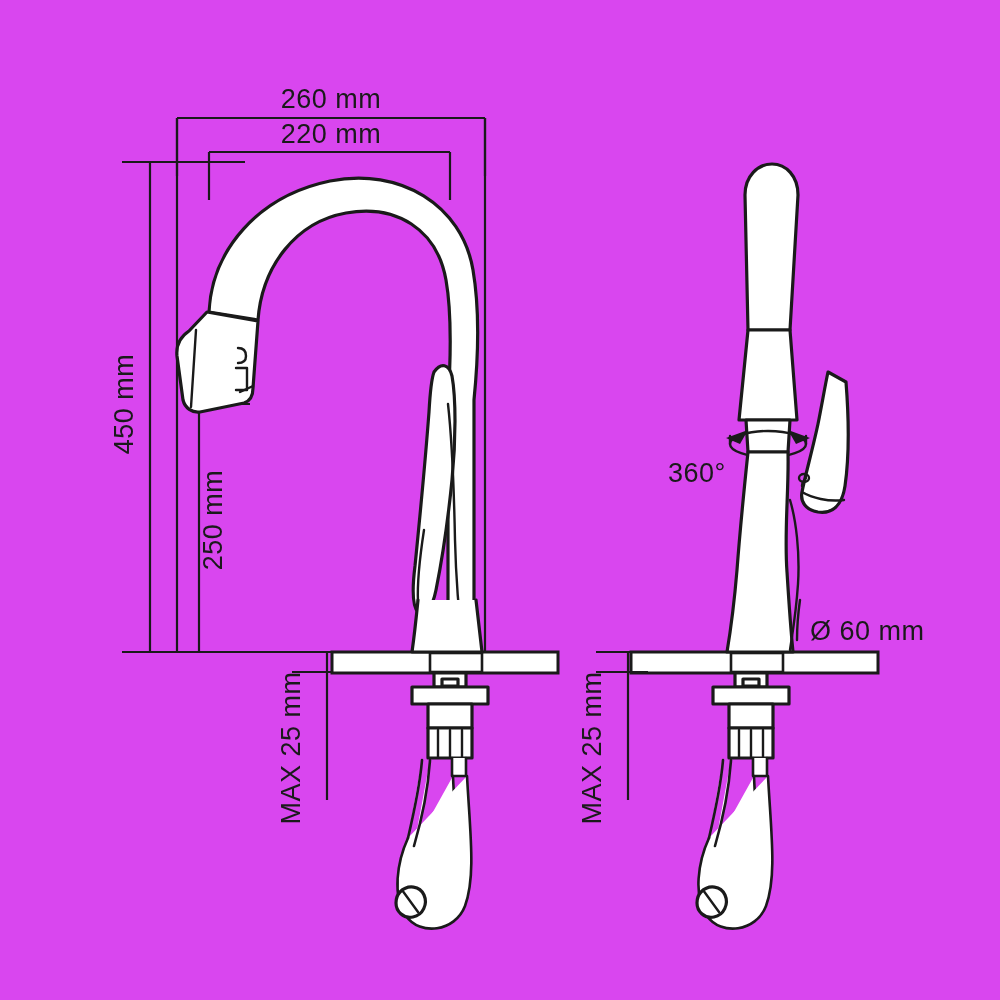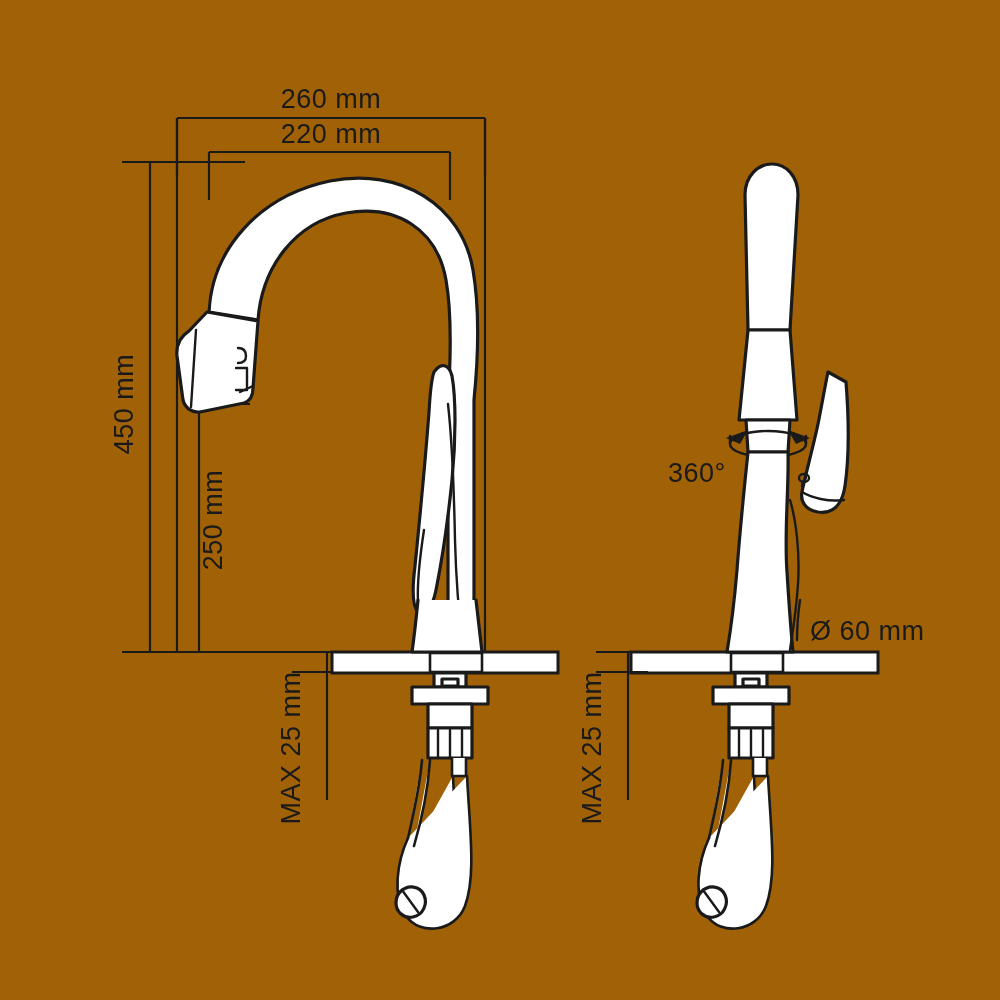--- a/index.html
+++ b/index.html
@@ -4,21 +4,21 @@
 <style>
   html, body {
     margin: 0;
     padding: 0;
     background: #ffffff;
   }
   #page {
     position: relative;
     width: 1000px;
     height: 1000px;
-    background: #a16207;
+    background: #d946ef;
     font-family: "Liberation Sans", sans-serif;
     overflow: hidden;
   }
   svg.drawing {
     position: absolute;
     left: 0;
     top: 0;
     width: 1000px;
     height: 1000px;
   }

